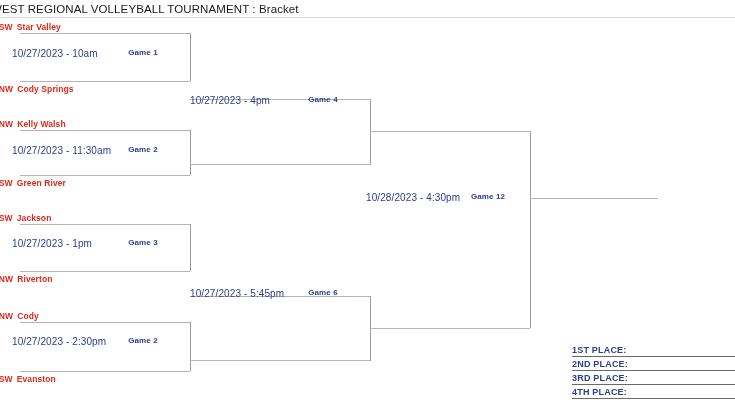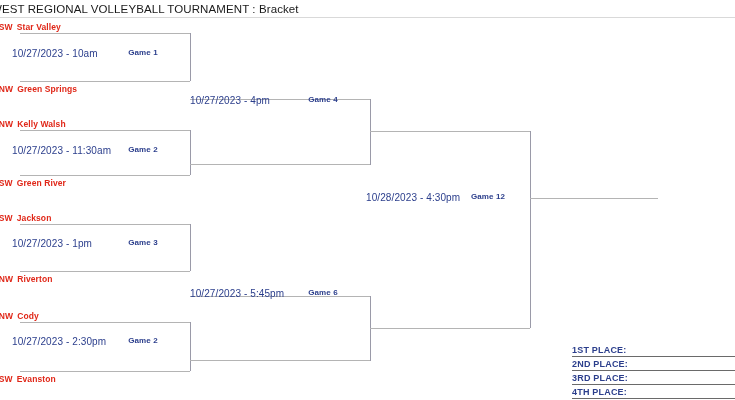--- a/index.html
+++ b/index.html
@@ -98,21 +98,21 @@
 
   <div class="title">WEST REGIONAL VOLLEYBALL TOURNAMENT : Bracket</div>
   <div class="title-rule"></div>
 
   <div class="team" style="left:-6px; top:22px;">
     <span class="seed">1SW</span><span>Star Valley</span>
   </div>
   <div class="team-rule" style="left:20px; top:33px; width:170px;"></div>
 
   <div class="team" style="left:-6px; top:84px;">
-    <span class="seed">4NW</span><span>Green Springs</span>
+    <span class="seed">4NW</span><span>Cody Springs</span>
   </div>
   <div class="team-rule" style="left:20px; top:81px; width:170px;"></div>
 
   <div class="team" style="left:-6px; top:119px;">
     <span class="seed">2NW</span><span>Kelly Walsh</span>
   </div>
   <div class="team-rule" style="left:20px; top:130px; width:170px;"></div>
 
   <div class="team" style="left:-6px; top:178px;">
     <span class="seed">3SW</span><span>Green River</span>

